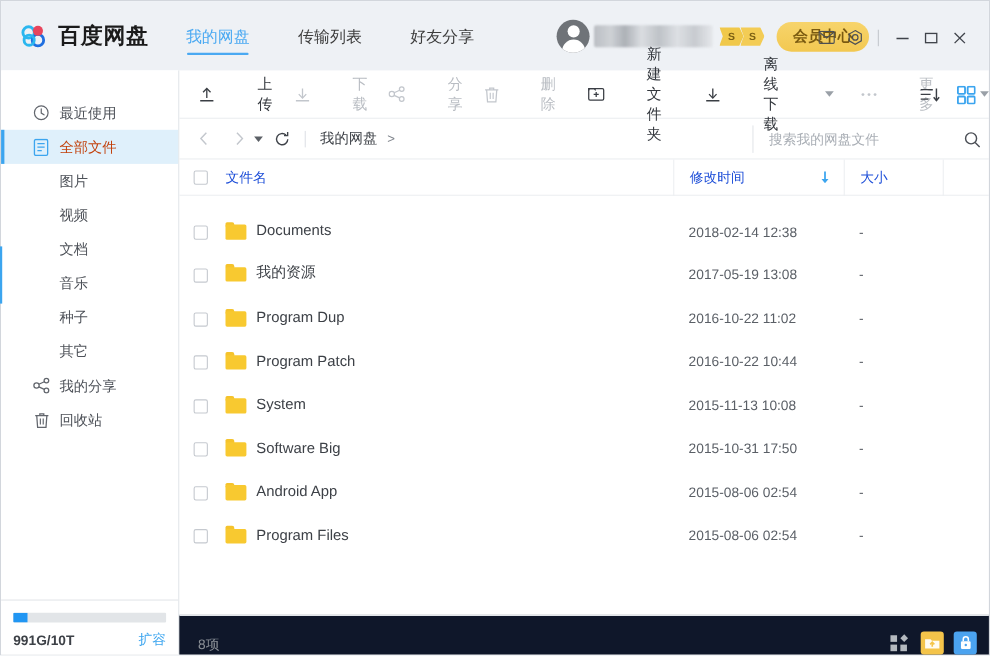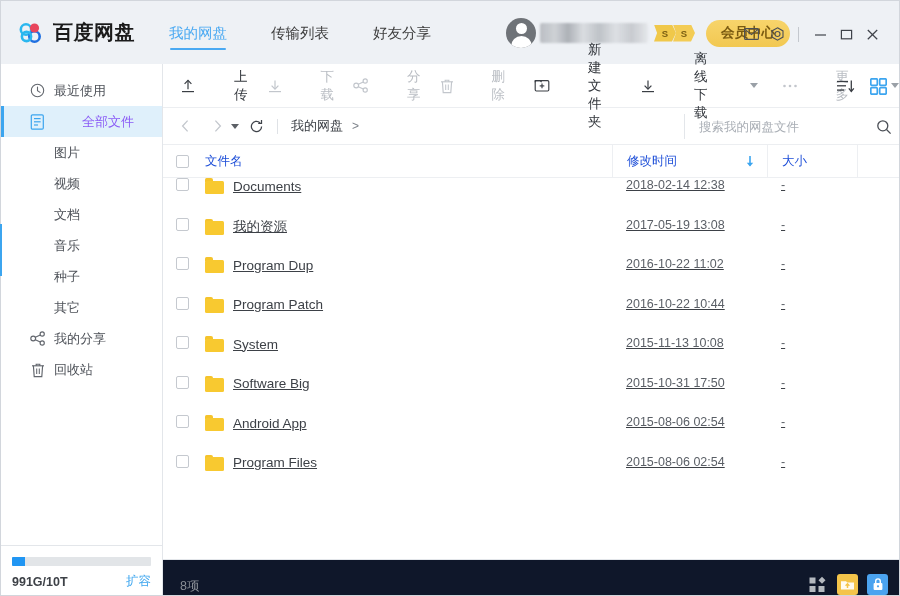--- a/index.html
+++ b/index.html
@@ -107,35 +107,35 @@
   .body { flex: 1; display: flex; min-height: 0; }
 
   
   .sidebar {
     width: 162px; flex: 0 0 162px;
     border-right: 1px solid #e3e6ea;
     background: #ffffff;
     display: flex; flex-direction: column;
     position: relative;
   }
-  .side-list { padding-top: 11px; flex: 1; }
+  .side-list { padding-top: 23px; flex: 1; }
   .side-item {
     height: 31px; display: flex; align-items: center;
     font-size: 13px; color: #4e5259; cursor: default;
     position: relative; padding-left: 28px;
   }
   .side-item .s-icon {
     width: 17px; height: 17px; margin-right: 8px;
     display: flex; align-items: center; justify-content: center;
     color: #62666d; flex: 0 0 17px;
   }
   .side-item.sub { padding-left: 53px; }
   .side-item.sub .s-label { font-size: 13px; }
   .side-item.active {
-    background: #dff0fb; color: #8b5cf6; gap: 28px;
+    background: #dff0fb; color: #c2410c;
   }
   .side-item.active .s-icon { color: #3ca5ef; }
   .side-item.active:before {
     content:''; position:absolute; left:0; top:0; bottom:0; width:3px;
     background: #3ca5ef;
   }
 
   .storage {
     border-top: 1px solid #e3e6ea;
     padding: 11px 11px 0 11px; height: 50px;
@@ -243,22 +243,22 @@
   .col-end { width: 42px; flex: 0 0 42px; border-left: 1px solid #edeff2; height: 33px; }
   .sort-arrow { position: absolute; right: 12px; top: 10px; color: #3ca5ef; }
 
   .cb {
     width: 13px; height: 13px; border: 1px solid #c5c9cf;
     border-radius: 2px; background: #fff; cursor: default;
   }
 
   .rows { flex: 1; overflow: hidden; }
   .row {
-    height: 39.5px; display: flex; align-items: flex-start;
-    font-size: 13px; color: #3d4147; cursor: default; text-decoration: underline;
+    height: 39.5px; display: flex; align-items: flex-end;
+    font-size: 13px; color: #3d4147; cursor: default;
   }
   .row .col-time, .row .col-size, .row .col-end { border-left: none; height: auto; }
   .row .col-time, .row .col-size { color: #5a5f66; font-size: 12.5px; }
   .name-cell { display: flex; align-items: center; }
   .folder-icon { width: 19px; height: 16px; position: relative; margin-right: 9px; flex:0 0 19px;}
   .folder-icon .tab {
     position:absolute; left:0; top:0; width:8px; height:4px;
     background:#f5c32c; border-radius:1.5px 2px 0 0;
   }
   .folder-icon .bodyf {

